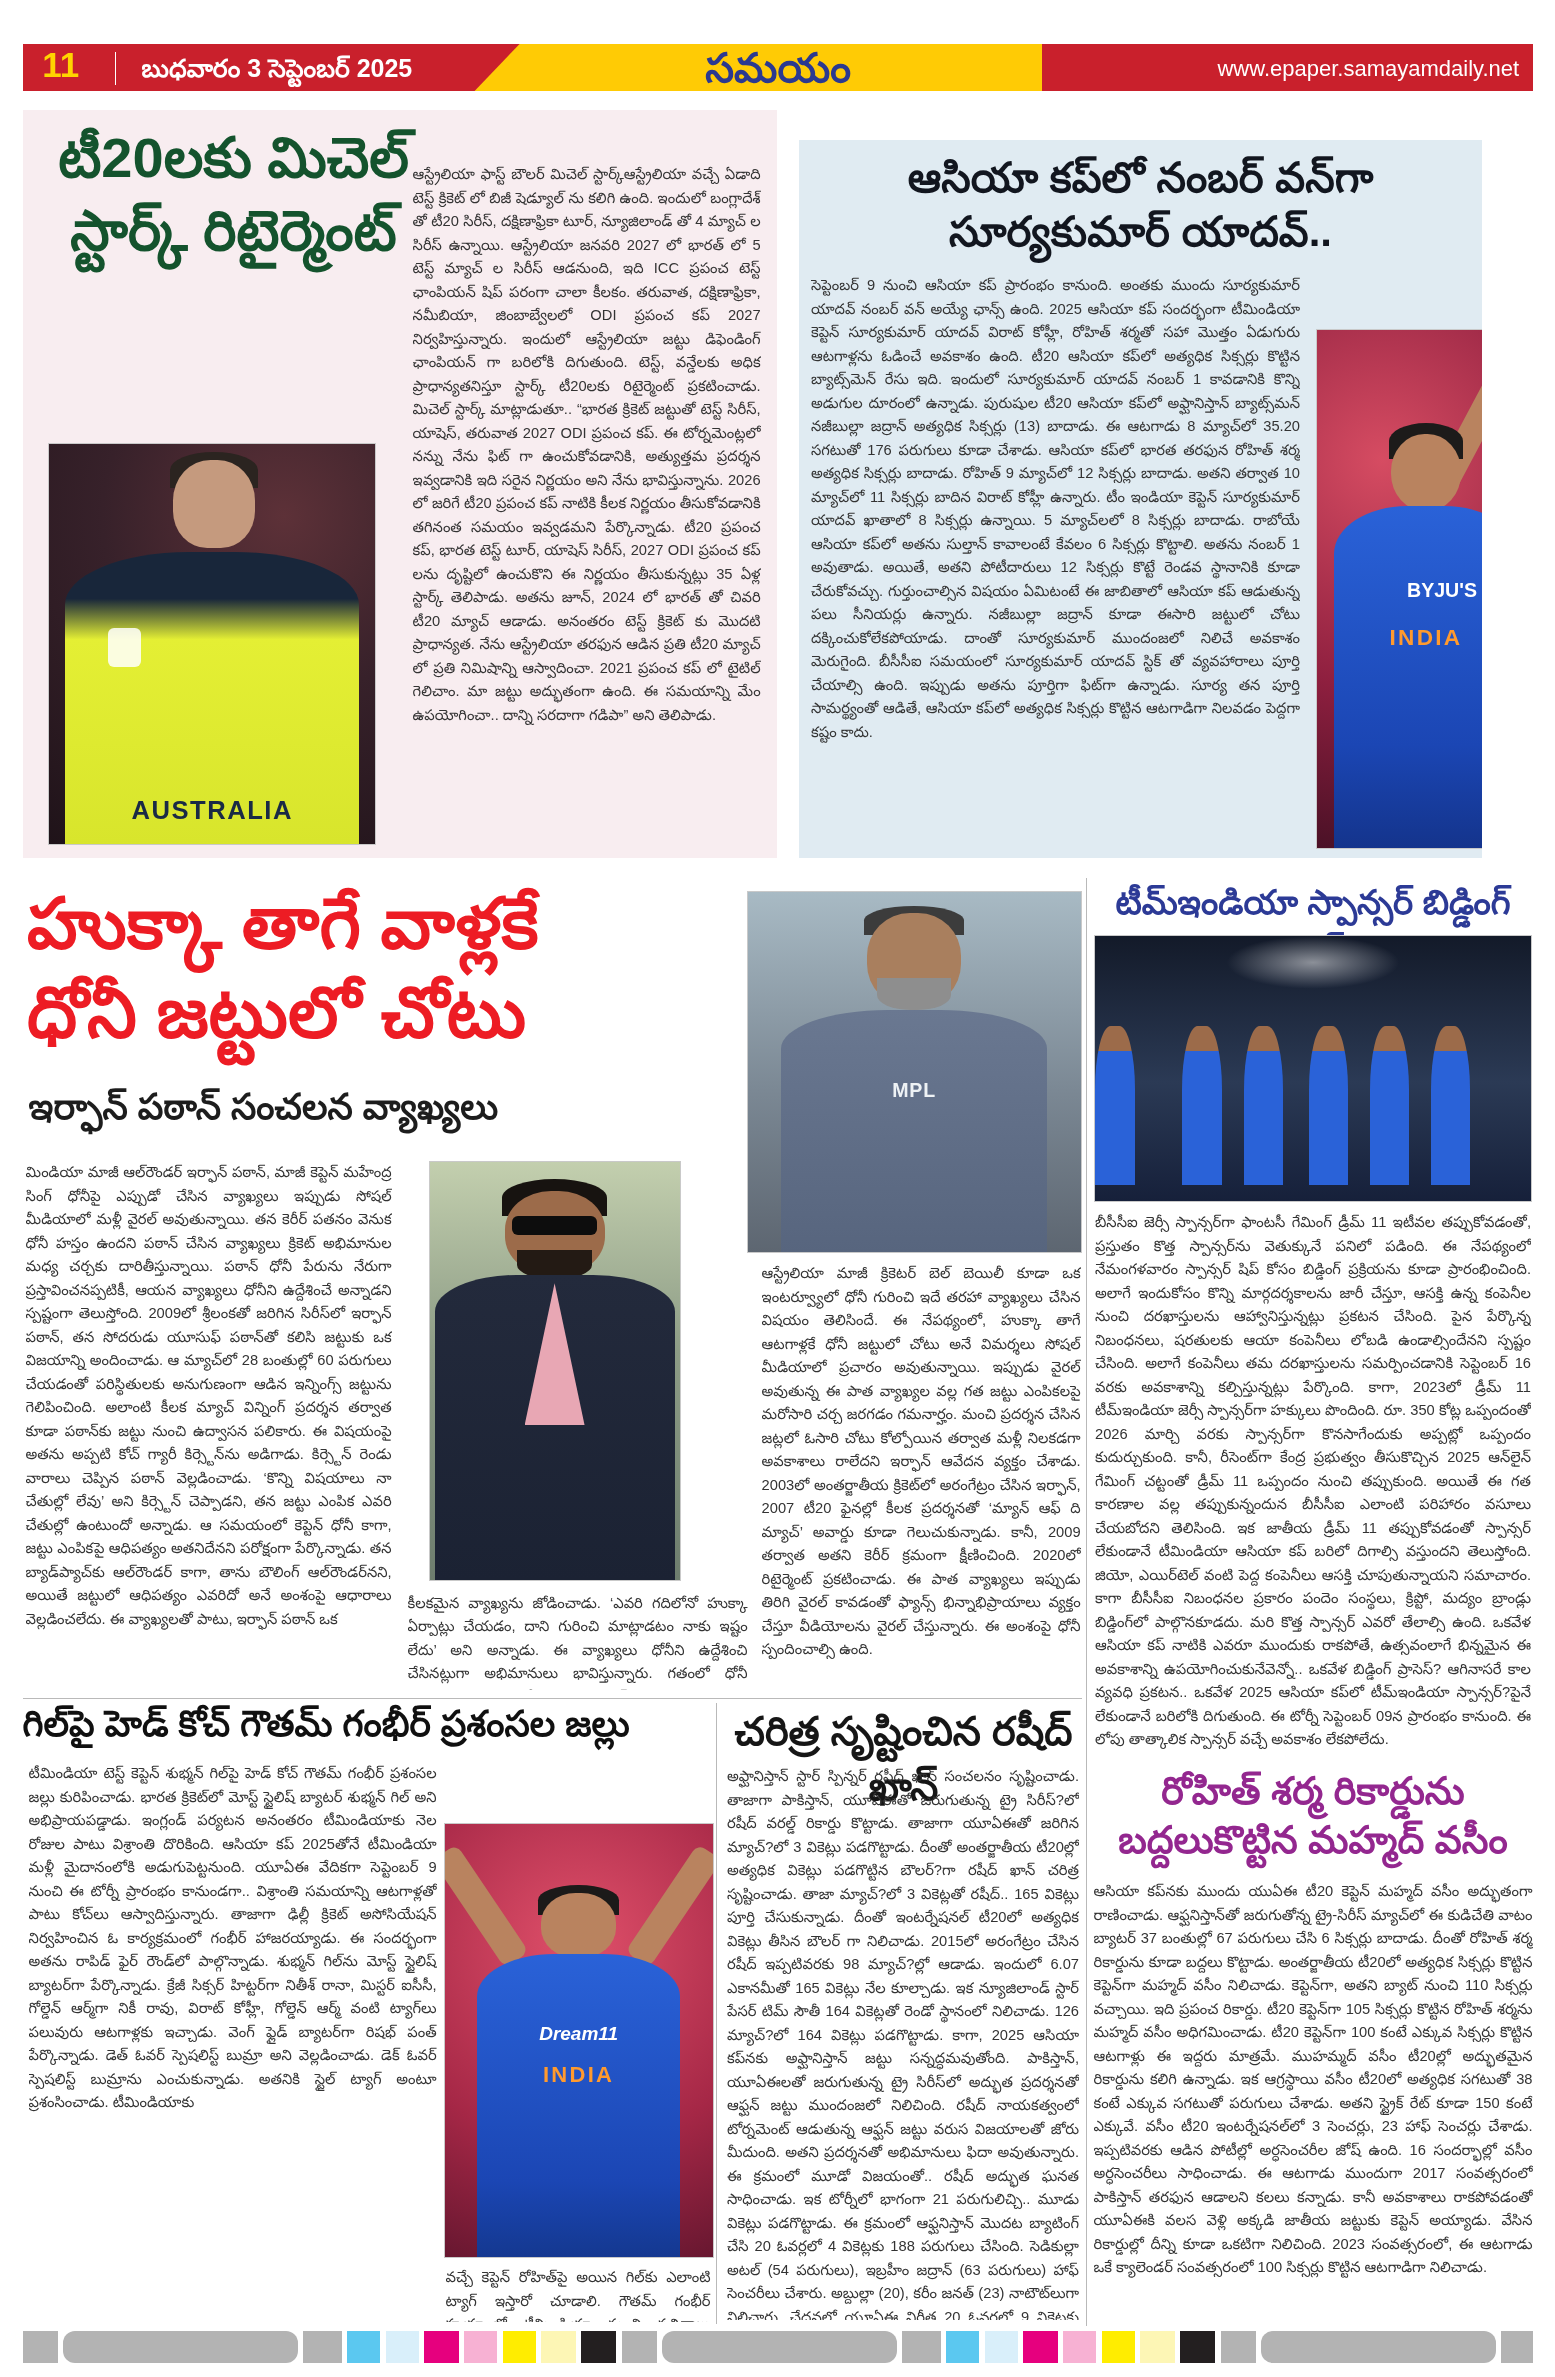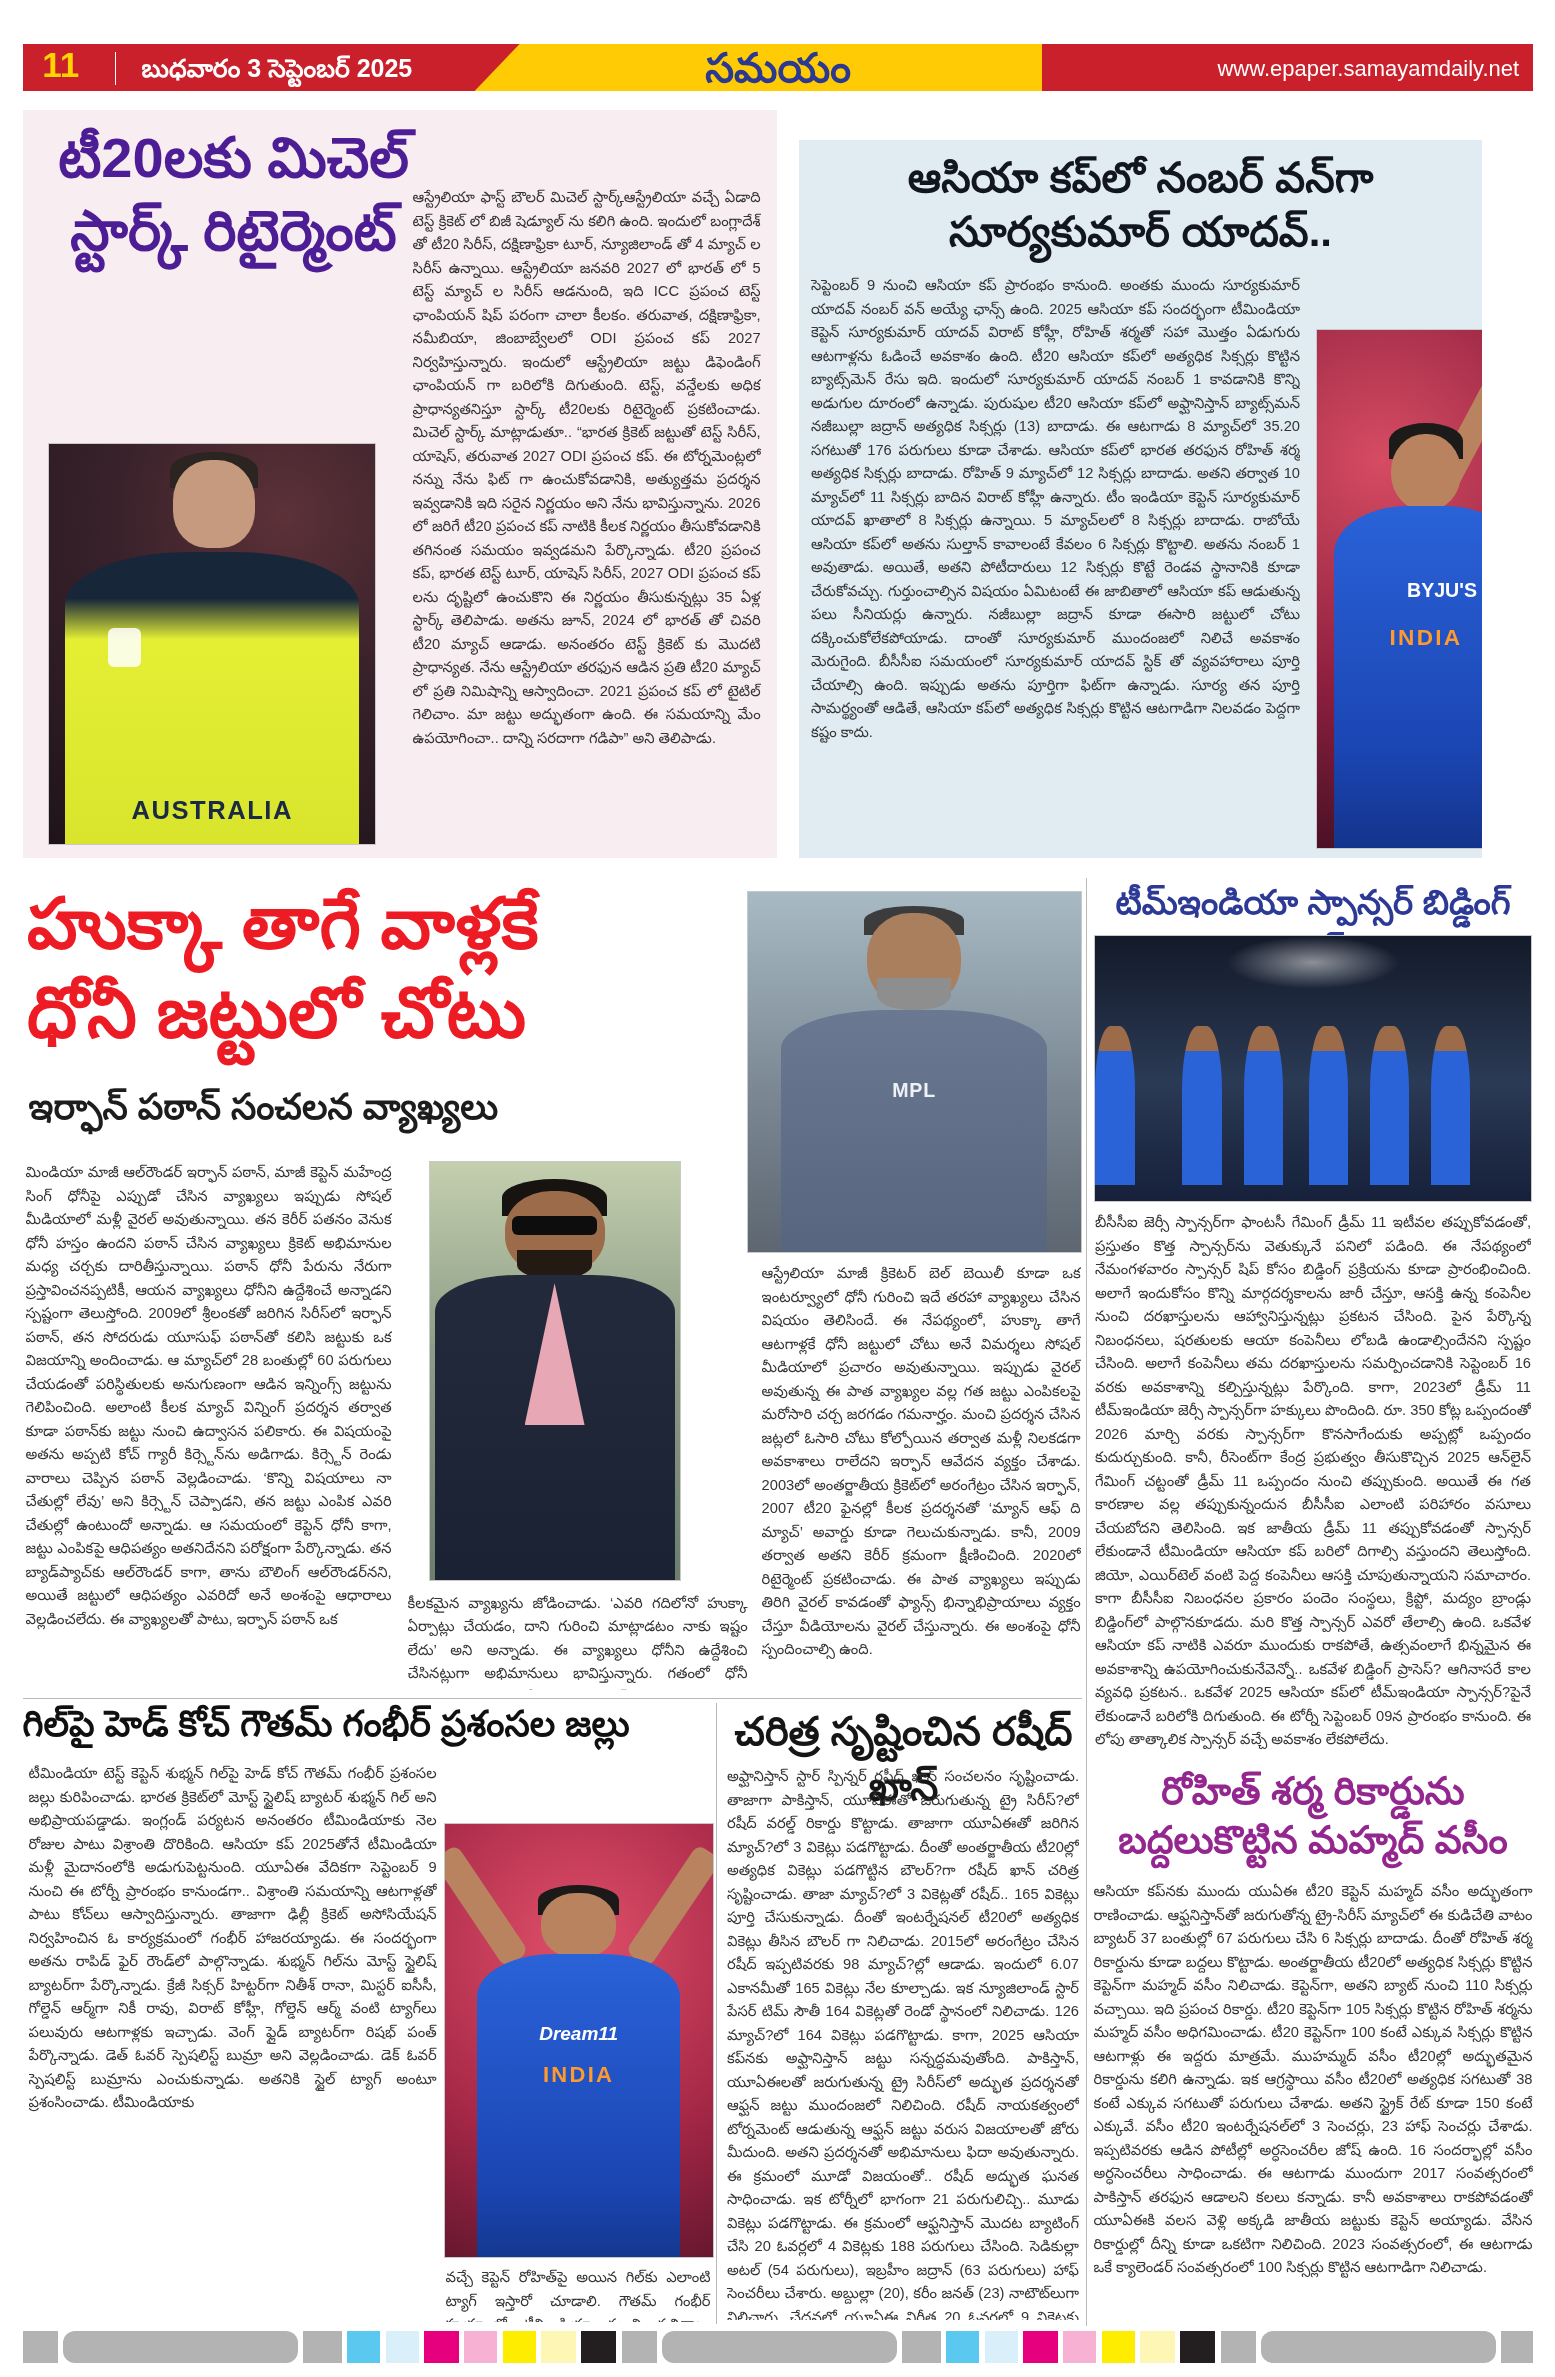--- a/index.html
+++ b/index.html
@@ -17,22 +17,22 @@
   .hdr-logo{position:absolute;left:624px;top:0.8px;width:263px;text-align:center;font-size:41px;font-weight:900;color:#2b3990;}
   .hdr-url{position:absolute;right:13.5px;top:12px;font-size:22px;font-weight:500;color:#ffffff;}
   
   .panel{position:absolute;overflow:hidden;}
   .body-txt{font-size:14.7px;line-height:1.6;text-align:justify;color:#333;overflow:hidden;}
   .photo{position:absolute;overflow:hidden;border:0.8px solid #c9c9c9;}
   .fig{position:absolute;}
   
   .p1{left:22.6px;top:110px;width:754px;height:748px;background:#f8edf0;}
   .p1-head{position:absolute;left:21px;top:12px;width:380px;text-align:center;
-    font-size:56px;line-height:1.3;font-weight:800;color:#4c1d95;}
-  .p1-body{position:absolute;left:390px;top:53px;width:348px;height:683px;margin-top:23px;}
+    font-size:56px;line-height:1.3;font-weight:800;color:#14532d;}
+  .p1-body{position:absolute;left:390px;top:53px;width:348px;height:683px;}
   .ph-starc{left:25.6px;top:333px;width:326px;height:400px;
     background:radial-gradient(circle at 72% 18%,#5d3138 0%,#37212a 45%,#1f1319 100%);}
   .ph-starc .head{left:38%;top:4%;width:25%;height:22%;background:#c59a7e;border-radius:46% 46% 42% 42%;}
   .ph-starc .hair{left:37%;top:2%;width:27%;height:9%;background:#2b2420;border-radius:50% 50% 0 0;}
   .ph-starc .torso{left:5%;top:27%;width:90%;height:73%;
     background:linear-gradient(180deg,#18263a 0%,#18263a 16%,#e4ef34 30%,#d8e52c 100%);
     border-radius:42% 42% 0 0/18%;}
   .ph-starc .jersey{left:0;top:88%;width:100%;text-align:center;font-size:25.6px;font-weight:900;color:#1a2a45;letter-spacing:1.5px;}
   .ph-starc .crest{left:18%;top:46%;width:33px;height:39px;background:rgba(255,255,255,.85);border-radius:6px;}
   

